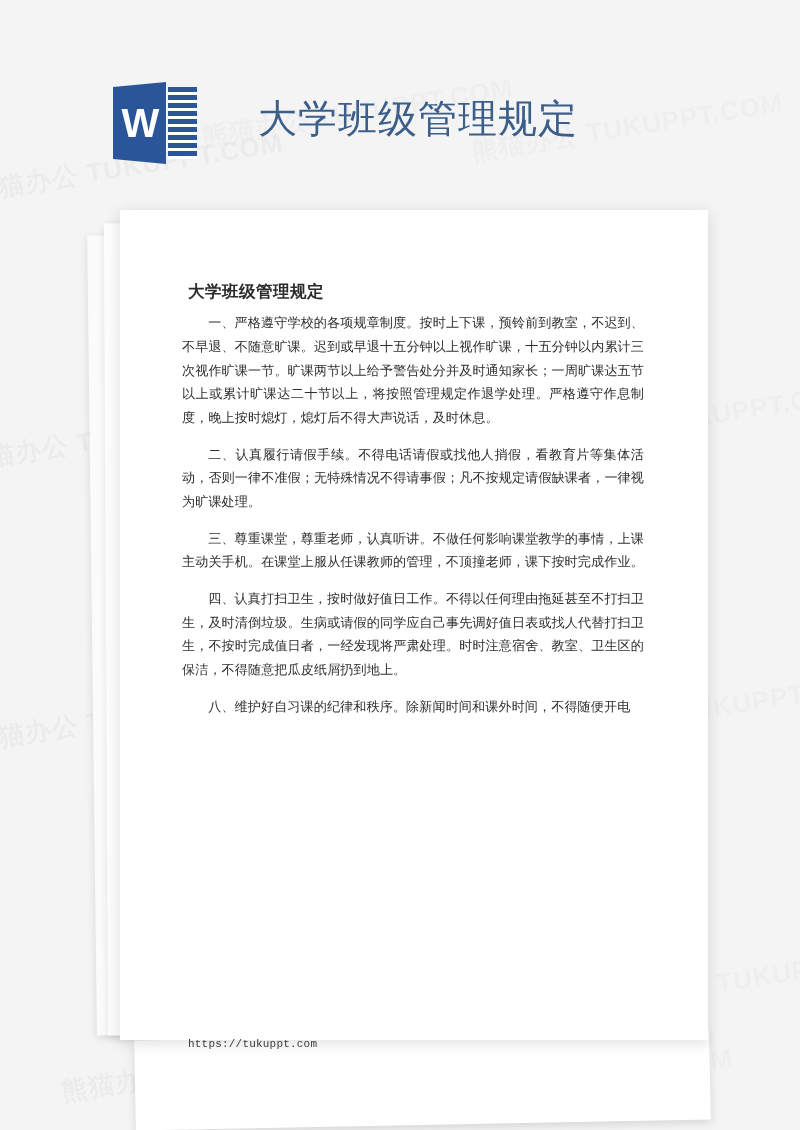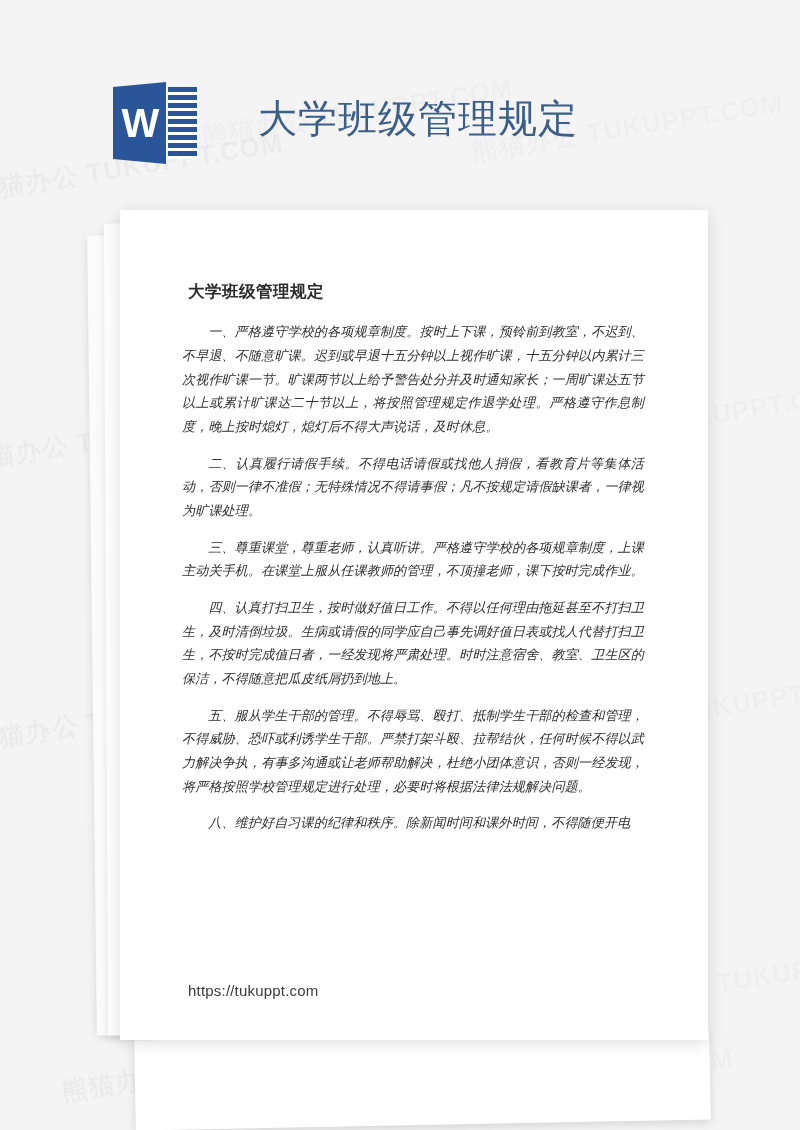--- a/index.html
+++ b/index.html
@@ -165,47 +165,46 @@
     top: 71px;
     font-size: 16.5px;
     font-weight: 700;
     color: #2b2b2b;
     letter-spacing: 0.5px;
     font-family: "DejaVu Sans", "Liberation Sans", sans-serif;
   }
   #doc-paragraphs {
     position: absolute;
     left: 62px;
-    top: 110px;
+    top: 101px;
     width: 462px;
-    font-style: italic;
   }
   .doc-p {
     margin: 0 0 12.5px 0;
     font-size: 13.1px;
     line-height: 1.82;
     color: #2e2e2e;
     text-align: justify;
     text-indent: 2em;
     text-justify: inter-ideograph;
     font-family: "DejaVu Serif", "Liberation Serif", serif;
     letter-spacing: 0.1px;
   }
   .doc-p.truncated {
     overflow: hidden;
     max-height: 24px;
     margin-bottom: 16px;
   }
   #doc-footer-url {
     position: absolute;
     left: 68px;
-    top: 772px;
-    font-size: 15px;
+    top: 828px;
+    font-size: 11px;
     color: #3a3a3a;
-    font-family: Liberation Sans, sans-serif;
+    font-family: Liberation Mono, monospace;
     letter-spacing: 0.2px;
   }
 </style>
 </head>
 <body>
 
 <div id="watermark-layer">
   <div class="wm" style="left:-30px;  top:150px;">熊猫办公 TUKUPPT.COM</div>
   <div class="wm lite" style="left:200px; top:95px;">熊猫办公 TUKUPPT.COM</div>
   <div class="wm lite" style="left:470px; top:110px;">熊猫办公 TUKUPPT.COM</div>
@@ -240,23 +239,22 @@
   <div class="sheet" id="sheet-bottom"></div>
 
   <div class="sheet" id="sheet-main">
     <div id="doc-content">
 
       <div id="doc-heading">大学班级管理规定</div>
 
       <div id="doc-paragraphs">
         <p class="doc-p">一、严格遵守学校的各项规章制度。按时上下课，预铃前到教室，不迟到、不早退、不随意旷课。迟到或早退十五分钟以上视作旷课，十五分钟以内累计三次视作旷课一节。旷课两节以上给予警告处分并及时通知家长；一周旷课达五节以上或累计旷课达二十节以上，将按照管理规定作退学处理。严格遵守作息制度，晚上按时熄灯，熄灯后不得大声说话，及时休息。</p>
         <p class="doc-p">二、认真履行请假手续。不得电话请假或找他人捎假，看教育片等集体活动，否则一律不准假；无特殊情况不得请事假；凡不按规定请假缺课者，一律视为旷课处理。</p>
-        <p class="doc-p">三、尊重课堂，尊重老师，认真听讲。严格遵守学校的各项规章制度，上课主动关手机。在课堂上服从任课教师的管理，不顶撞老师，课下按时完成作业。</p>
+        <p class="doc-p">三、尊重课堂，尊重老师，认真听讲。不做任何影响课堂教学的事情，上课主动关手机。在课堂上服从任课教师的管理，不顶撞老师，课下按时完成作业。</p>
         <p class="doc-p">四、认真打扫卫生，按时做好值日工作。不得以任何理由拖延甚至不打扫卫生，及时清倒垃圾。生病或请假的同学应自己事先调好值日表或找人代替打扫卫生，不按时完成值日者，一经发现将严肃处理。时时注意宿舍、教室、卫生区的保洁，不得随意把瓜皮纸屑扔到地上。</p>
-        <p class="doc-p">五、服从学生干部的管理。不得辱骂、殴打、抵制学生干部的检查和管理，不得威胁、恐吓或利诱学生干部。严禁打架斗殴、拉帮结伙，任何时候不得以武力解决争执，有事多沟通或让老师帮助解决，杜绝小团体意识，否则一经发现，将严格按照学校管理规定进行处理，必要时将根据法律法规解决问题。</p>
         <p class="doc-p truncated">八、维护好自习课的纪律和秩序。除新闻时间和课外时间，不得随便开电</p>
       </div>
 
       <div id="doc-footer-url">https://tukuppt.com</div>
     </div>
   </div>
 
 </div>
 
 </body></html>

